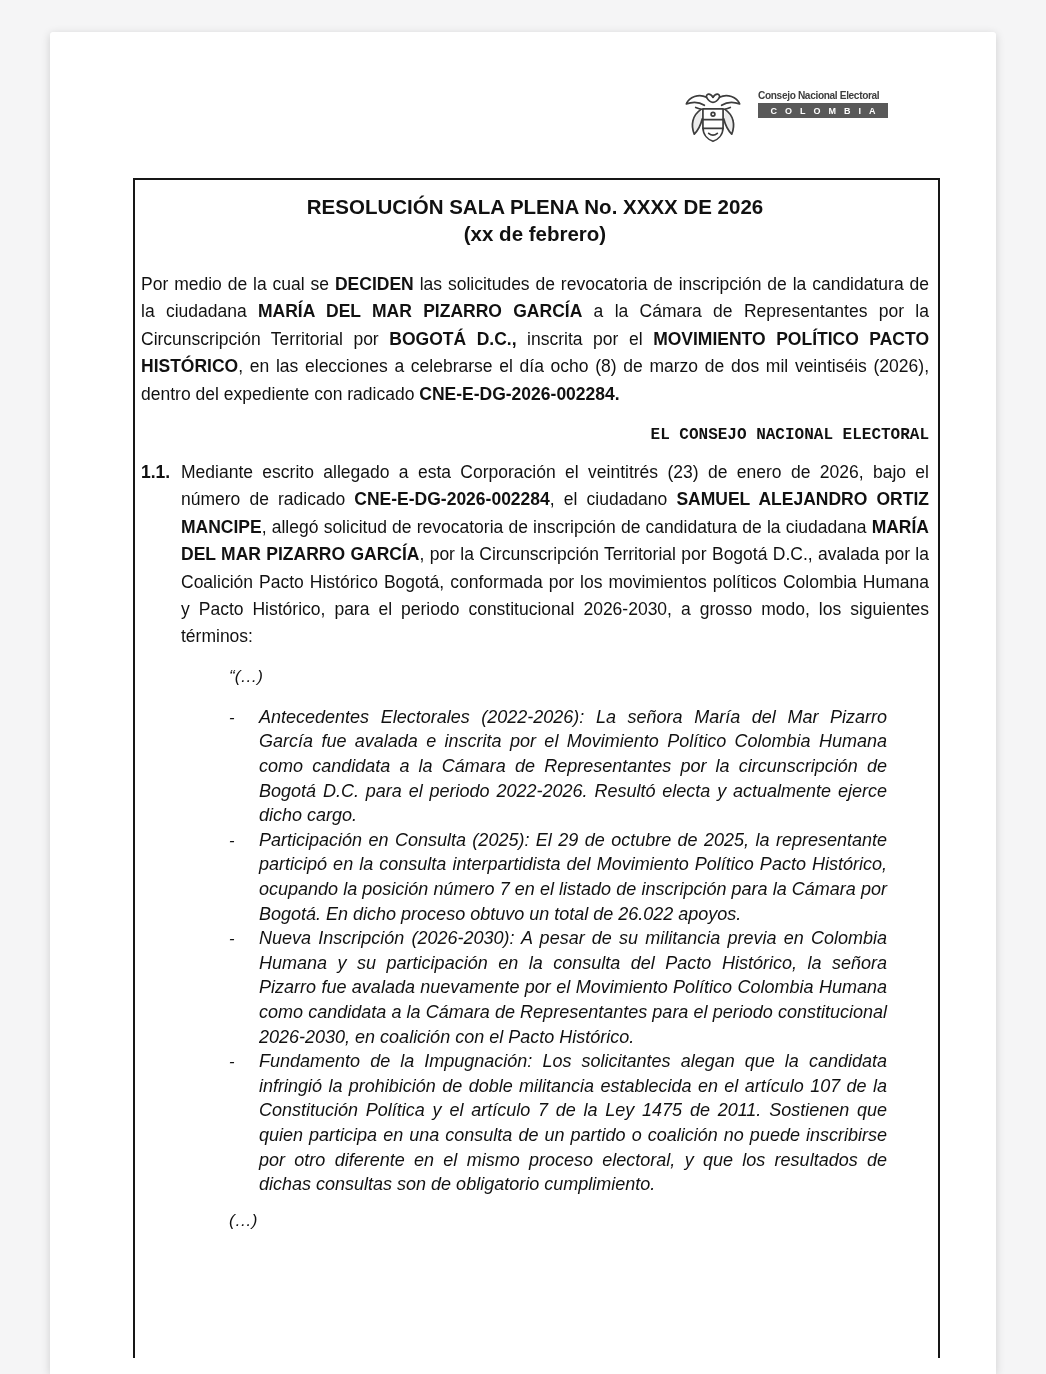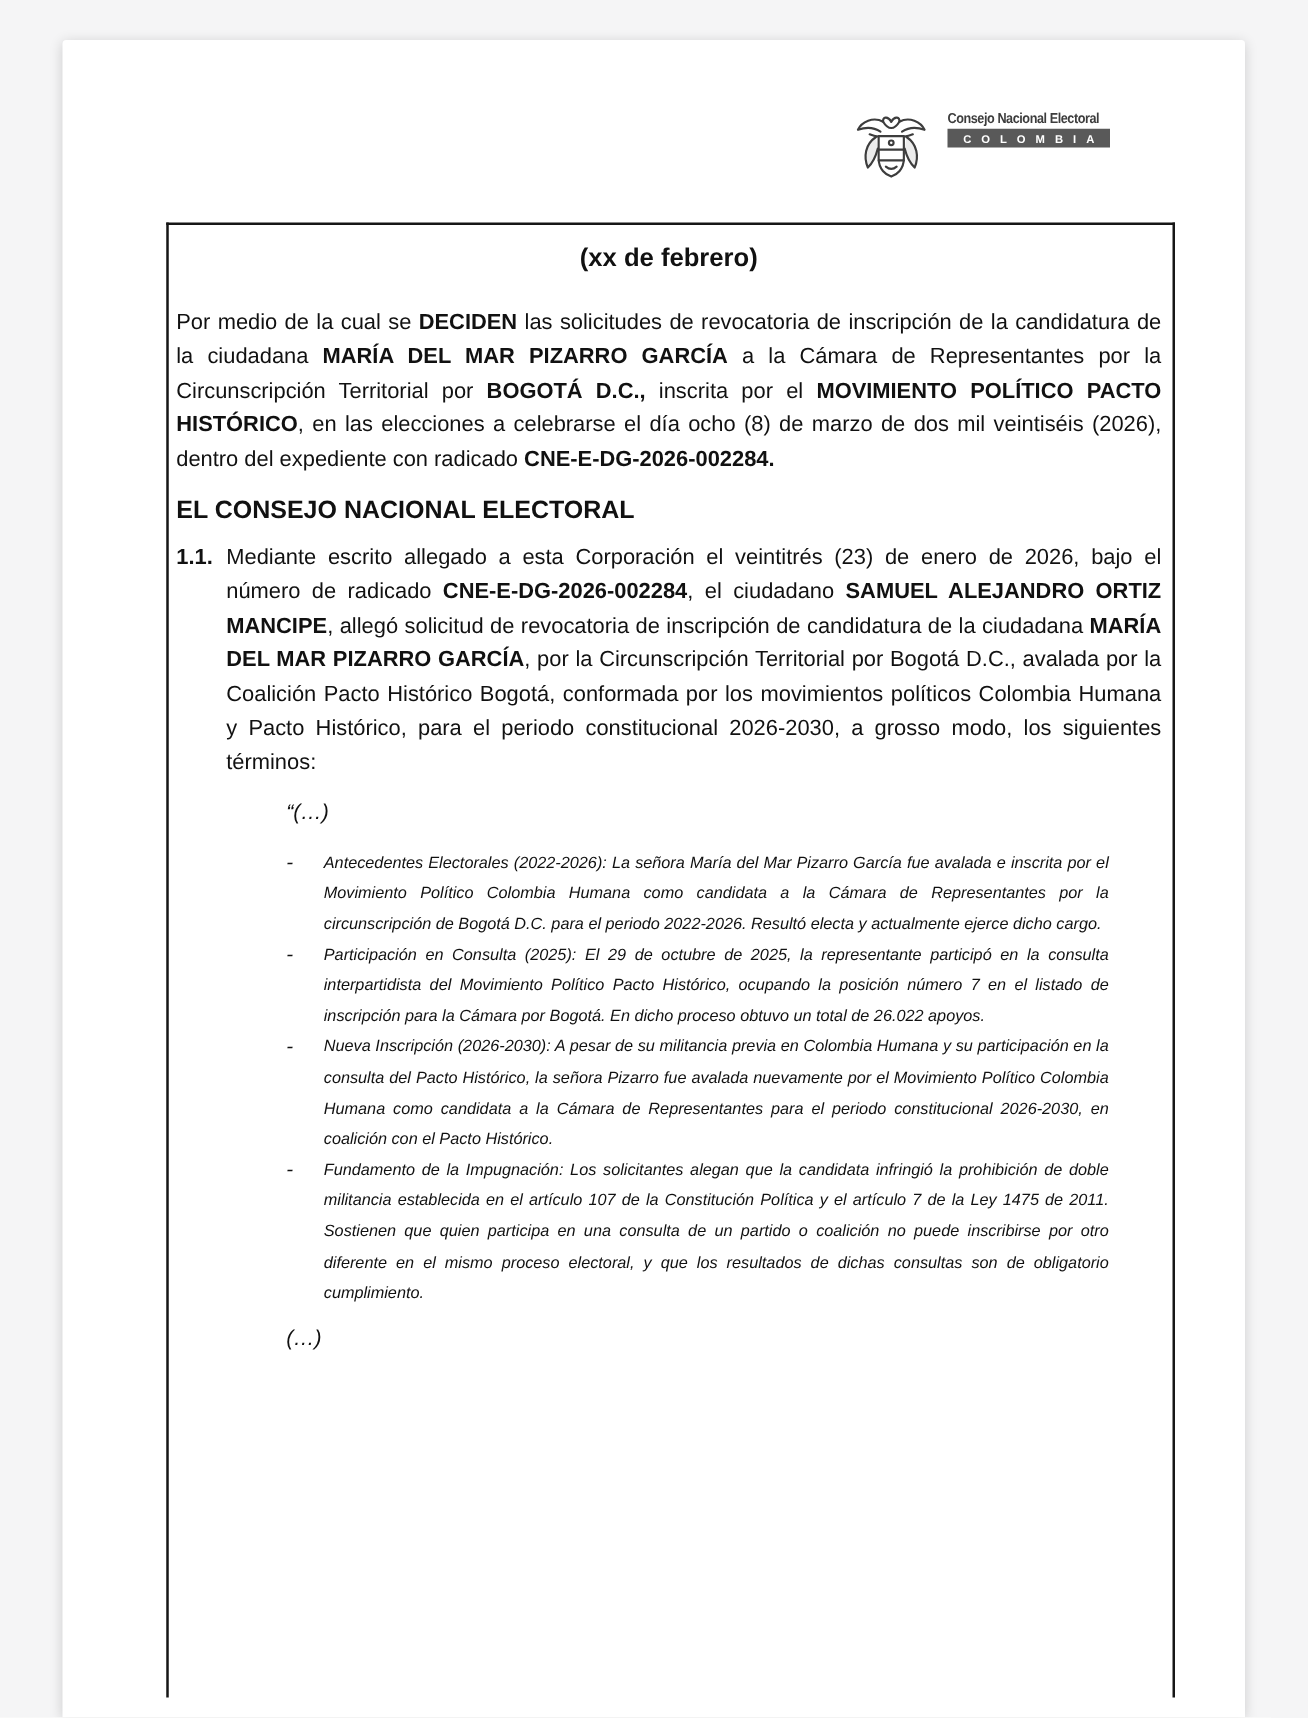--- a/index.html
+++ b/index.html
@@ -65,21 +65,21 @@
     padding: 13px 9px 30px 6px;
   }
   .title { text-align: center; font-weight: bold; font-size: 20.5px; line-height: 27px; }
   .para {
     font-size: 17.5px; line-height: 27.4px;
     text-align: justify;
   }
   .para b { font-weight: bold; margin-top: 43px; }
   .intro { margin-top: 24px; }
   .center-heading {
-    text-align: left; font-weight: bold; font-size: 20px; line-height: 27px;
+    text-align: right; font-weight: bold; font-size: 16px; line-height: 27px; font-family: Liberation Mono, monospace;
   }
   .court-heading { margin-top: 14px; }
   .powers { margin-top: 16px; }
   .section-heading { margin-top: 14px; }
   .section-heading .sec-num { margin-right: 10px; }
   .numbered-item { display: flex; margin-top: 10px; }
   .numbered-item .num {
     flex: none; width: 40px; font-weight: bold;
     font-size: 17.5px; line-height: 27.4px;
   }
@@ -91,21 +91,21 @@
     font-size: 17px; line-height: 24px;
   }
   .quote-items { margin: 16px 42px 0 88px; }
   .quote-item { display: flex; }
   .quote-item .dash {
     flex: none; width: 30px;
     font-size: 16.5px; line-height: 24.6px;
   }
   .quote-item .q-text {
     flex: 1; text-align: justify;
-    font-size: 13px; line-height: 24.6px; font-style: italic;
+    font-size: 18px; line-height: 24.6px; font-style: italic;
   }
   .quote-closer {
     margin: 12px 42px 0 88px;
     font-size: 17px; line-height: 24px;
   }
 </style>
 </head>
 <body>
 
 <div class="canvas">
@@ -128,20 +128,21 @@
         </g>
       </svg>
       <div class="cne-block">
         <div class="cne-org">Consejo Nacional Electoral</div>
         <div class="cne-country">COLOMBIA</div>
       </div>
     </div>
 
     <div class="doc-box">
       <div class="title">
+        <div>RESOLUCIÓN SALA PLENA No. XXXX DE 2026</div>
         <div>(xx de febrero)</div>
       </div>
 
       <p class="para intro"><span>Por medio de la cual se </span><b>DECIDEN</b><span> las solicitudes de revocatoria de inscripción de la candidatura de la ciudadana </span><b>MARÍA DEL MAR PIZARRO GARCÍA</b><span> a la Cámara de Representantes por la Circunscripción Territorial por </span><b>BOGOTÁ D.C.,</b><span> inscrita por el </span><b>MOVIMIENTO POLÍTICO PACTO HISTÓRICO</b><span>, en las elecciones a celebrarse el día ocho (8) de marzo de dos mil veintiséis (2026), dentro del expediente con radicado </span><b>CNE-E-DG-2026-002284.</b></p>
 
       <div class="center-heading court-heading">EL CONSEJO NACIONAL ELECTORAL</div>
 
 
 
       <div class="numbered-item">

